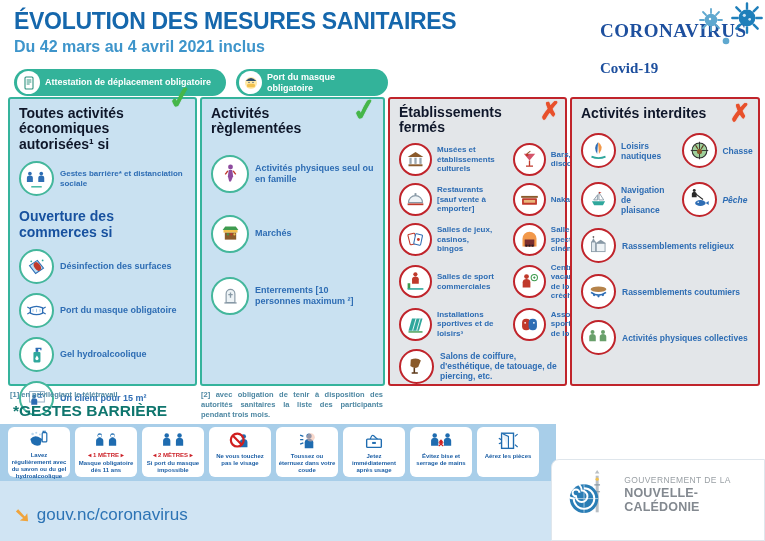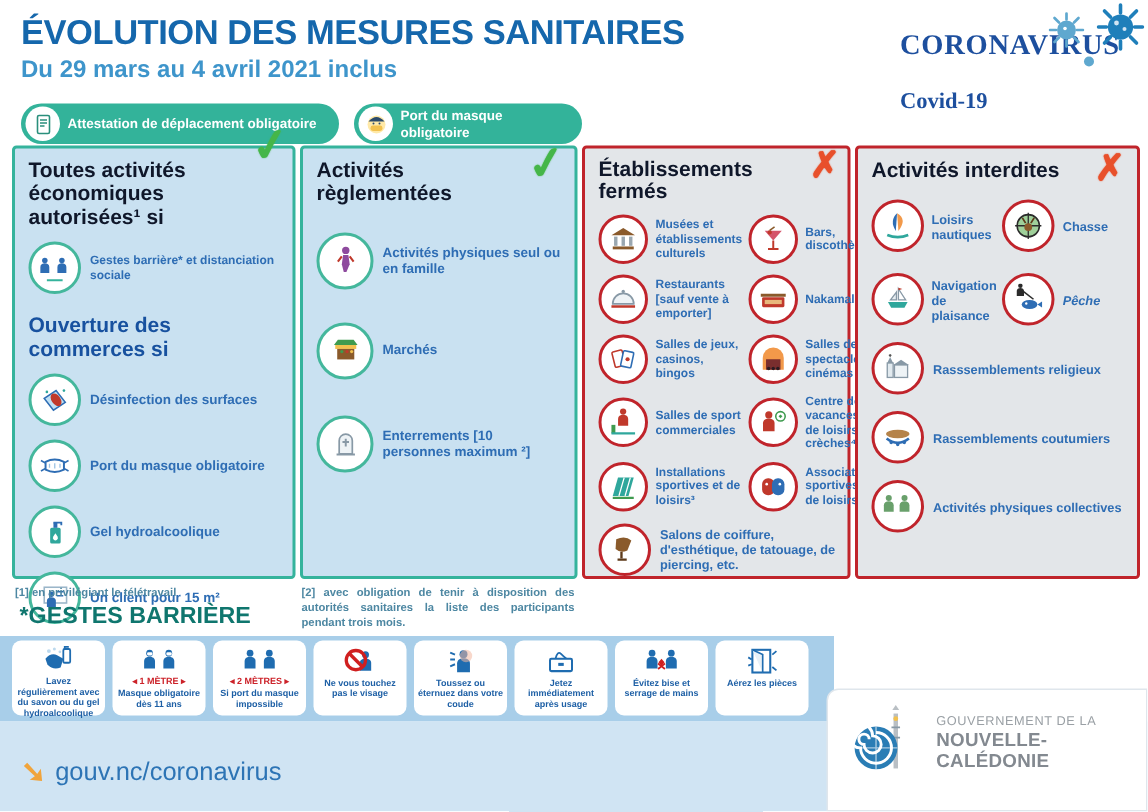--- a/index.html
+++ b/index.html
@@ -30,21 +30,21 @@
   .mark.cross{color:#e8502b;font-size:24px;text-shadow:0 0 1px #e8502b;}
   .it{display:flex;align-items:center;gap:6px;margin-top:9px;}
   .ic{flex:0 0 auto;width:31px;height:31px;border-radius:50%;background:#fff;
       display:flex;align-items:center;justify-content:center;}
   .col.g .ic{border:2px solid #44b79c;}
   .col.r .ic{border:2px solid #c0242b;}
   .ic svg{width:21px;height:21px;}
   .lb{font-size:9px;font-weight:bold;color:#2e6db4;line-height:1.18;}
   .lb.small{font-size:8px;}
   .sub-title{font-size:14px;font-weight:bold;color:#17519f;line-height:1.1;margin-top:13px;}
-  .grid{display:grid;grid-template-columns:1fr 1fr;column-gap:4px;}
+  .grid{display:grid;grid-template-columns:1fr 1fr;column-gap:18px;}
   .grid .it{margin-top:7px;gap:5px;}
   .grid .ic{width:29px;height:29px;}
   .grid .lb{font-size:8px;}
   .c4 .grid .ic{width:31px;height:31px;}
   .c4 .grid .lb{font-size:8.5px;}
   .c4 .it.row{margin-top:11px;}
   .c4 .it.row .lb{font-size:8.5px;}
   
   .fn{position:absolute;font-size:7.5px;font-weight:bold;color:#4d87a2;line-height:1.3;}
   .fn1{left:10px;top:390px;width:180px;}
@@ -80,21 +80,21 @@
     <g id="p">
         <circle cx="12" cy="5.5" r="3.4"></circle>
         <path d="M6.5 21v-7.5C6.5 10.5 9 9 12 9s5.5 1.5 5.5 4.5V21z"></path>
       </g>
   </defs>
 </svg>
 
 <div class="page">
 
   <div class="title">ÉVOLUTION DES MESURES SANITAIRES</div>
-  <div class="subtitle">Du 29 mars au 4 avril 2021 inclus</div>
+  <div class="subtitle">Du 42 mars au 4 avril 2021 inclus</div>
   <div class="brand">
     <div class="bt">CORONAVIRUS</div>
     <div class="bs">Covid-19</div>
   </div>
   <svg class="virus" style="right:2px;top:2px;width:32px;height:32px;position:absolute" viewBox="0 0 24 24">
     <g stroke="#1f7fba" stroke-width="1.8" stroke-linecap="round">
         <path d="M12 1v4M12 19v4M1 12h4M19 12h4M4 4l3 3M17 17l3 3M20 4l-3 3M7 17l-3 3"></path>
       </g>
     <circle cx="12" cy="12" r="6.3" fill="#1f7fba"></circle>
       <circle cx="10" cy="10" r="1.2" fill="#d0e4f3"></circle>

